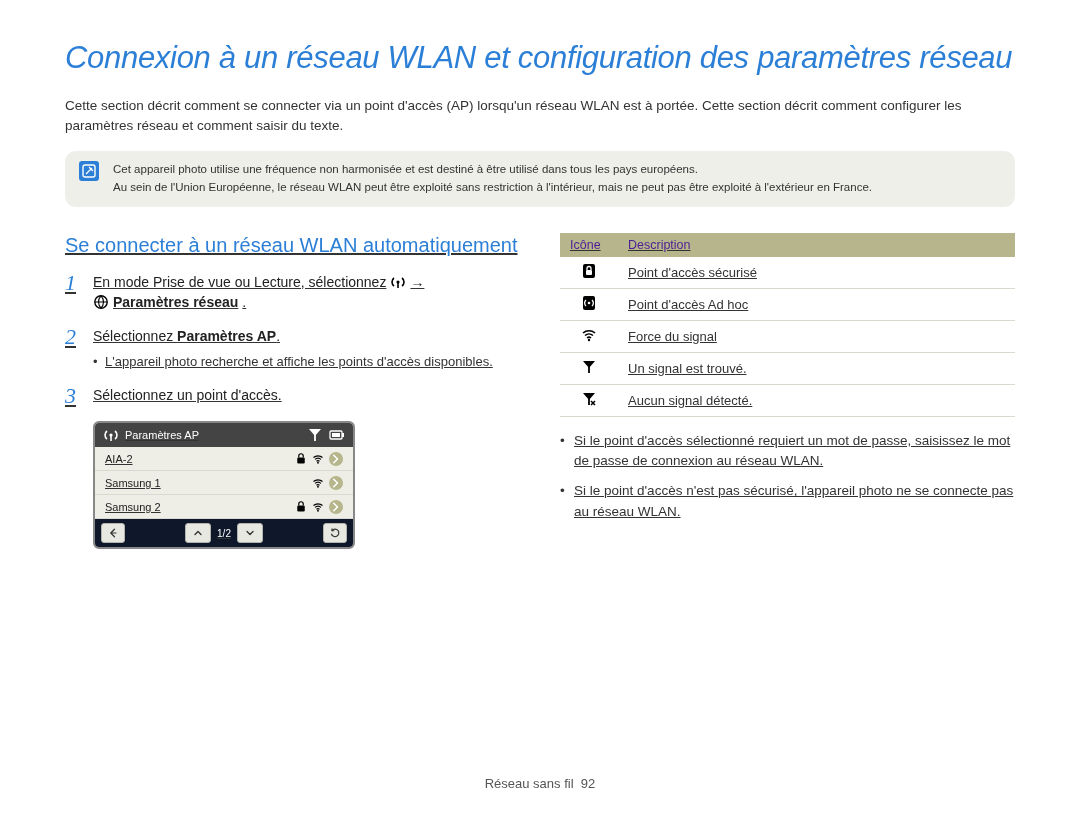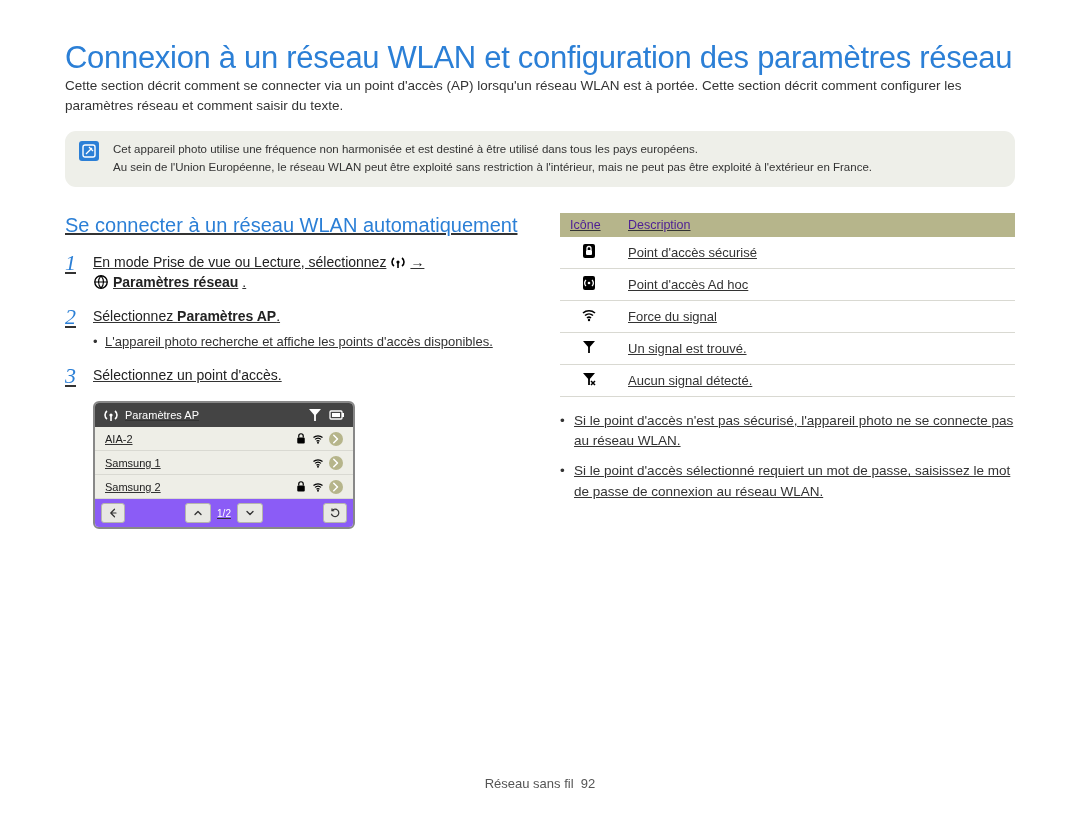--- a/index.html
+++ b/index.html
@@ -1,18 +1,18 @@
 <!DOCTYPE html>
 <html><head>
 <meta charset="utf-8">
 <style>
   * { box-sizing: border-box; margin: 0; padding: 0; }
   html, body { width: 1080px; height: 815px; background: #fff; font-family: Arial, Helvetica, sans-serif; color: #333; }
   .page { padding: 40px 65px 20px 65px; }
-  .page-title { color: #2b7fd6; font-size: 31px; font-weight: 400; letter-spacing: -0.3px; margin-bottom: 0; }
+  .page-title { color: #2b7fd6; font-size: 31px; font-weight: 400; letter-spacing: -0.3px; margin-bottom: 20px; font-style: italic; }
   .intro { font-size: 13.5px; color: #333; line-height: 1.45; margin-bottom: 16px; }
 
   .note-box { background: #eeefe9; border-radius: 11px; padding: 10px 14px; display: flex; gap: 14px; margin-bottom: 26px; }
   .note-icon { width: 20px; height: 20px; flex: 0 0 20px; background: #2b7fd6; border-radius: 3px; display: flex; align-items: center; justify-content: center; }
   .note-icon svg { width: 14px; height: 14px; }
   .note-text { font-size: 11.5px; color: #333; line-height: 1.55; }
 
   .cols { display: flex; gap: 40px; }
   .col { flex: 1; text-decoration: underline; }
 
@@ -31,21 +31,21 @@
 
   
   .device { width: 262px; margin-left: 28px; border: 2px solid #888; border-radius: 6px; background: #fff; overflow: hidden; margin-top: 6px; }
   .device-top { display: flex; align-items: center; justify-content: space-between; background: #444; color: #fff; font-size: 11px; padding: 4px 8px; height: 24px; }
   .device-top-left { display: flex; align-items: center; gap: 6px; }
   .device-top-right { display: flex; align-items: center; gap: 6px; }
   .ap-list { }
   .ap-row { display: flex; align-items: center; justify-content: space-between; padding: 5px 10px; border-bottom: 1px solid #d9d9d2; background: #eeeee7; font-size: 11px; height: 24px; }
   .ap-row .name { color: #222; }
   .ap-row .icons { display: flex; align-items: center; gap: 5px; }
-  .device-bottom { display: flex; align-items: center; justify-content: space-between; background: #8b5cf6; padding: 4px 6px; height: 28px; }
+  .device-bottom { display: flex; align-items: center; justify-content: space-between; background: #0f172a; padding: 4px 6px; height: 28px; }
   .dbtn { width: 26px; height: 20px; background: #e8e8e3; border: 1px solid #b5b5ad; border-radius: 3px; display: flex; align-items: center; justify-content: center; font-size: 10px; color: #333; }
   .dbtn.square { width: 24px; }
   .dpag { display: flex; align-items: center; gap: 2px; }
   .dpag .num { color: #fff; font-size: 10px; padding: 0 4px; }
 
   
   .itable { width: 100%; border-collapse: collapse; margin-bottom: 14px; }
   .itable th { background: #b6b58b; color: #4c1d95; font-weight: 400; font-size: 12.5px; text-align: left; padding: 5px 10px; }
   .itable th:first-child { width: 58px; }
   .itable td { font-size: 13px; padding: 6px 10px; border-bottom: 1px solid #d9d9d2; vertical-align: middle; }
@@ -367,22 +367,22 @@
                   <svg viewBox="0 0 16 16">
                     <use href="#ic-antenna-off"></use>
                   </svg>
                 </span></td>
             <td>Aucun signal détecté.</td>
           </tr>
         </tbody>
       </table>
 
       <ul class="right-bullets">
+        <li>Si le point d'accès sélectionné requiert un mot de passe, saisissez le mot de passe de connexion au réseau WLAN.</li>
         <li>Si le point d'accès n'est pas sécurisé, l'appareil photo ne se connecte pas au réseau WLAN.</li>
-        <li>Si le point d'accès sélectionné requiert un mot de passe, saisissez le mot de passe de connexion au réseau WLAN.</li>
       </ul>
     </div>
   </div>
 </div>
 
 <div class="footer">
   <span>Réseau sans fil</span>&nbsp;&nbsp;<span>92</span>
 </div>
 
 </body></html>

